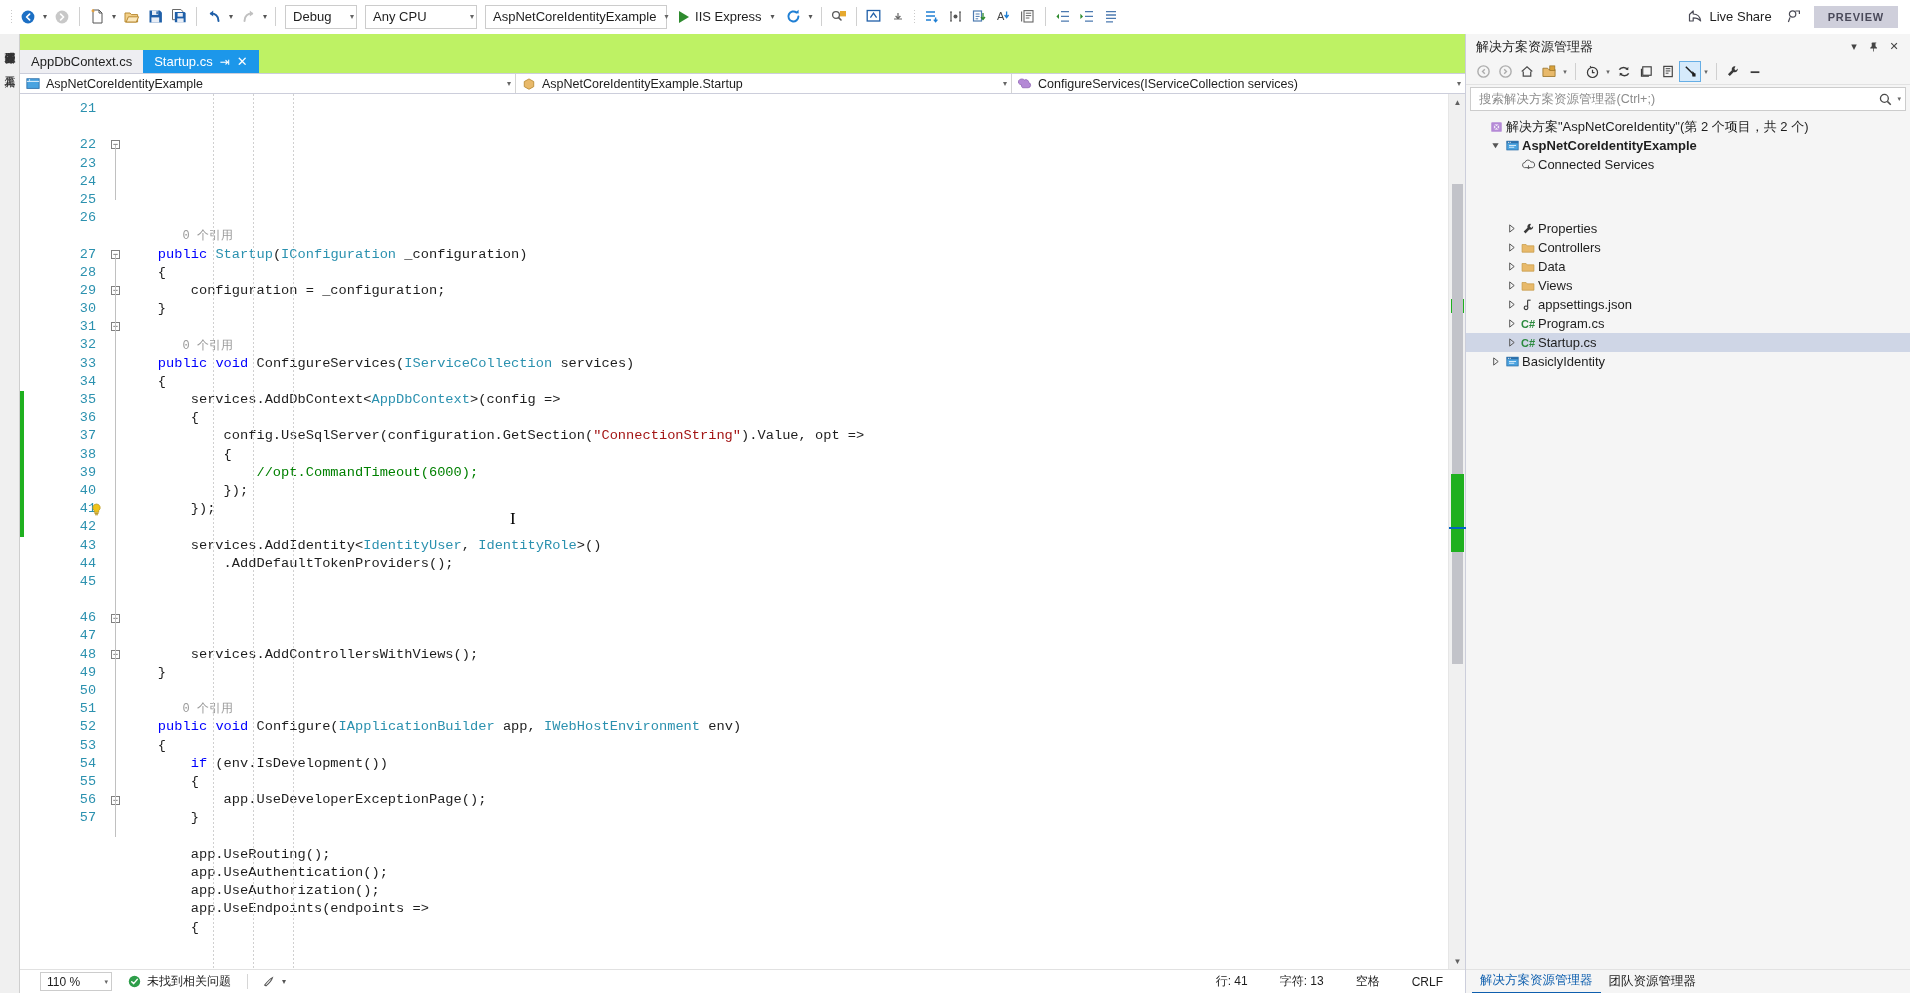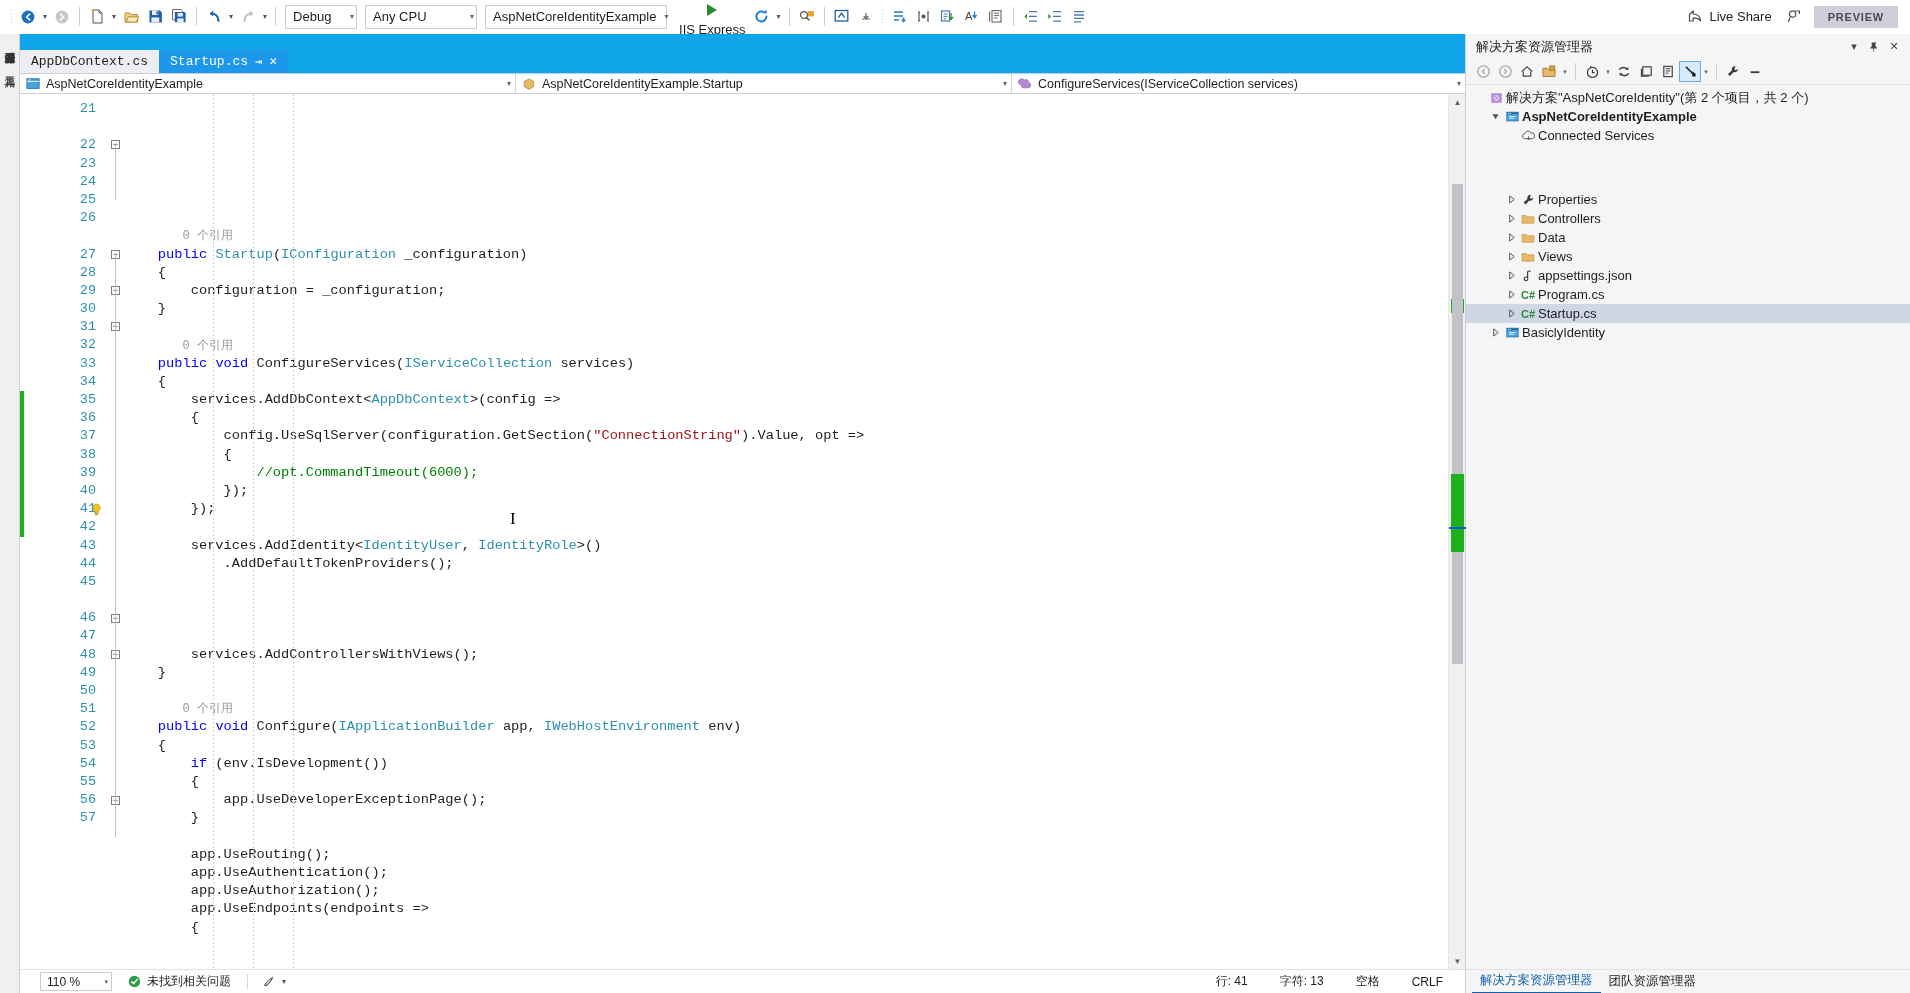--- a/index.html
+++ b/index.html
@@ -31,21 +31,21 @@
   .tb-caret { font-size: 8px; color: #555; padding: 0 3px; line-height:1; }
   .tb-combo {
     height: 24px; border: 1px solid #cccccc; background: #fff;
     display: flex; align-items: center; justify-content: space-between;
     padding: 0 2px 0 7px; margin: 0 4px; font-size: 13px; color:#1e1e1e; cursor:default;
   }
   .tb-combo .cb-arrow { font-size: 8px; color:#666; margin-left:8px; }
   .tb-combo.w-debug { width: 72px; }
   .tb-combo.w-cpu { width: 112px; }
   .tb-combo.w-proj { width: 182px; }
-  .tb-run { display:flex; align-items:center; gap:6px; padding: 0 4px 0 8px; height:26px; cursor:default;flex-direction:column;}
+  .tb-run { display:flex; align-items:center; gap:6px; padding: 0 4px 0 8px; height:26px; cursor:default;}
   .play-tri { width:0; height:0; border-left: 10px solid #2e8b2e; border-top: 6px solid transparent; border-bottom: 6px solid transparent; }
   .tb-spacer { flex: 1 1 auto; }
   .live-share { display:flex; align-items:center; gap:6px; padding: 0 10px; height:26px; font-size:13px; color:#1e1e1e; cursor:default;}
   .preview-badge {
     background: #cfcfdb; color:#4a4a5a; font-size: 11px; font-weight: bold; letter-spacing: .8px;
     padding: 5px 14px; margin-right: 12px; margin-left: 8px; cursor:default;
   }
   svg.ic { display:block; }
 
   
@@ -59,23 +59,22 @@
   .rail-tab {
     writing-mode: vertical-rl; font-size: 11px; color: #333; letter-spacing: 0px;
     padding: 4px 1px; cursor: default; white-space: nowrap;
   }
 
   
   .editor-col { flex: 1 1 auto; display: flex; flex-direction: column; min-width: 0; background:#fff; }
 
   
   .tabstrip {
-    height: 40px; min-height:24px; background: #0ea5e9; display: flex; align-items: flex-end;
+    height: 40px; min-height:24px; background: #bef264; display: flex; align-items: flex-end;
     border-bottom: 1px solid #cccedb;
-    font-family: Liberation Mono, monospace;
   }
   .doctab {
     height: 23px; display: flex; align-items: center; gap: 7px;
     padding: 0 11px; font-size: 13px; color: #1e1e1e; cursor: default;
     background: #eeeef2;
   }
   .doctab.active { background: #1c97ea; color:#ffffff; }
   .doctab .pin { font-size: 12px; line-height:1; }
   .doctab .close { font-size: 13px; line-height:1; }
   .tabstrip-rest { flex:1 1 auto; background:#eeeef2; border-bottom:0; }
@@ -673,20 +672,28 @@
               <path d="M10.6 2.4 a3.2 3.2 0 0 0 -3.8 4.2 L2.6 10.8 l2 2 l4.2 -4.2 a3.2 3.2 0 0 0 4.2 -3.8 l-2 2 l-1.6 -1.6 z" fill="#3a3a3a"></path>
             </svg>
         </span>
         <span class="se-tb">
           <svg class="ic" width="14" height="14" viewBox="0 0 16 16">
               <rect x="3" y="7.2" width="10" height="2" fill="#3a3a3a"></rect>
             </svg>
         </span>
       </div>
 
+      <div class="se-search">
+        <span class="sp">搜索解决方案资源管理器(Ctrl+;)</span>
+        <svg class="ic" width="15" height="15" viewBox="0 0 16 16">
+            <circle cx="6.8" cy="6.8" r="4.2" fill="none" stroke="#4a4a4a" stroke-width="1.4"></circle>
+            <path d="M10 10 L13.6 13.6" stroke="#4a4a4a" stroke-width="1.6"></path>
+          </svg>
+        <span style="font-size:7px;color:#666;margin-left:4px;">▾</span>
+      </div>
 
       <div class="se-tree" id="se-tree">
           <div class="tr" style="padding-left: 6px;">
             <span class="tw"></span>
             <span class="ticon">
               <svg width="15" height="14" viewBox="0 0 16 16">
                 <rect x="2" y="2.5" width="12" height="11" rx="1" fill="#b489d6"></rect>
                 <path d="M5 5 h6 v6 h-6z" fill="#fff" opacity=".85"></path>
                 <path d="M5 5 L11 11 M11 5 L5 11" stroke="#b489d6" stroke-width="1.2"></path>
               </svg>

